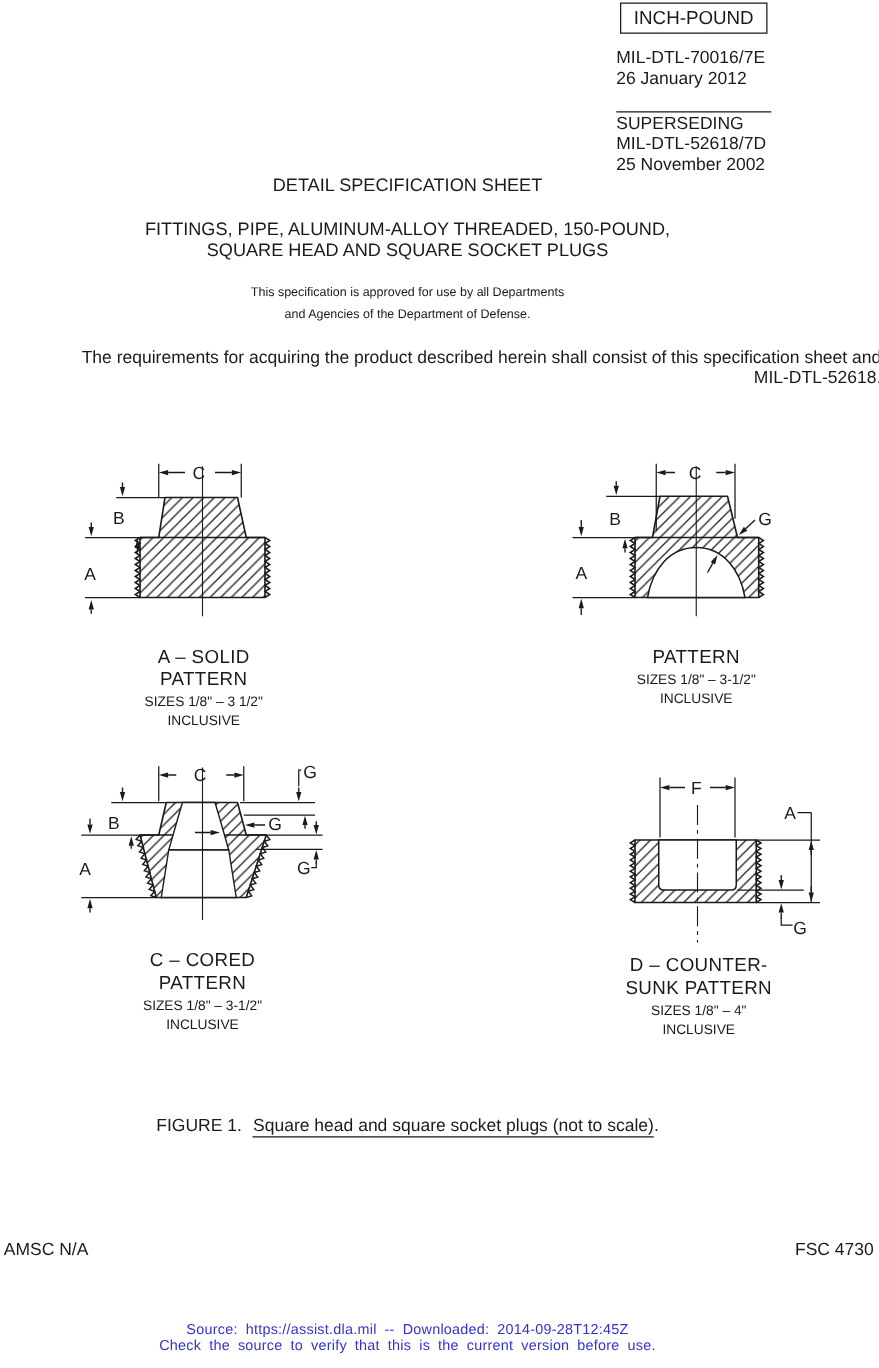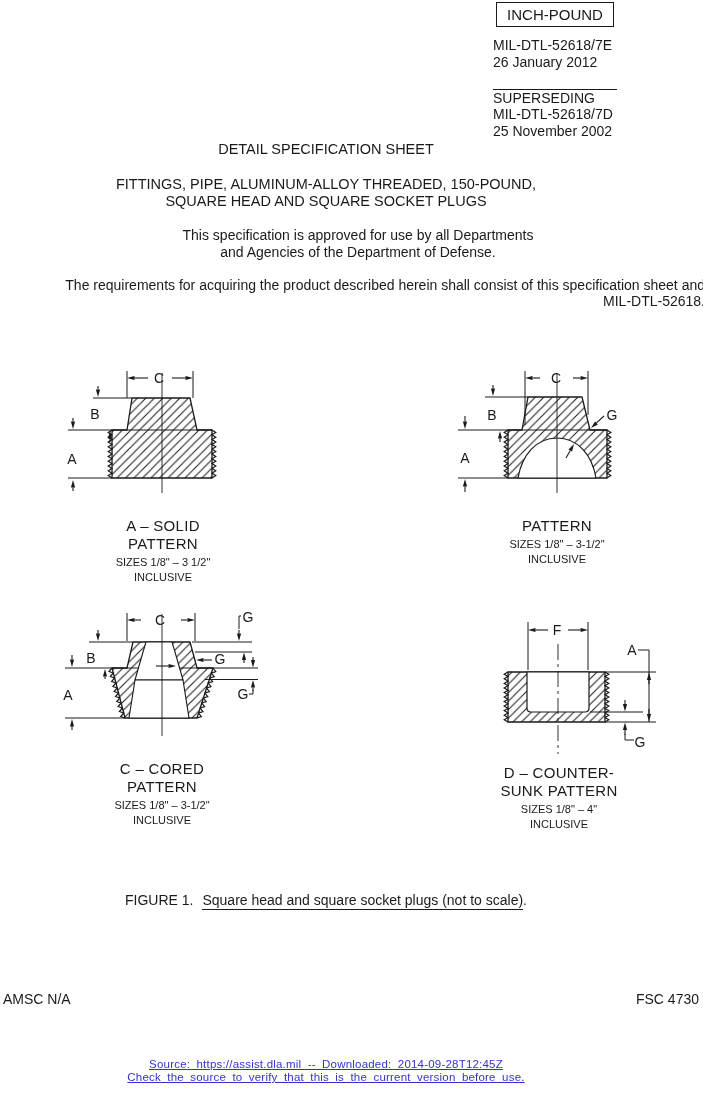--- a/index.html
+++ b/index.html
@@ -2,21 +2,21 @@
 <html><head>
 <meta charset="utf-8">
 <style>
   html,body{margin:0;padding:0;}
   body{
     position:relative;width:703px;height:1094px;background:#ffffff;
     font-family:"Liberation Sans",sans-serif;color:#1a1a1a;overflow:hidden;
   }
   .abs{position:absolute;}
   .ctr{left:0;width:652px;text-align:center;}
-  .t14{font-size:14px;line-height:16.5px;padding-left:32px;}
+  .t14{font-size:10px;line-height:16.5px;}
   .t145{font-size:14.5px;line-height:16.5px;}
   .req{font-size:14px;line-height:15.5px;}
   .idblock{font-size:14px;line-height:16.8px;}
   .stdbox{
     left:496px;top:2px;width:116px;height:23px;border:1.6px solid #1a1a1a;
     text-align:center;line-height:23px;font-size:15px;
   }
   .uline{display:inline-block;border-bottom:1.4px solid #1a1a1a;padding-right:20px;padding-bottom:18px;}
   .figcap{font-size:14px;}
   .figcap .pfx{margin-right:9px;}
@@ -30,21 +30,21 @@
   svg text{font-family:"Liberation Sans",sans-serif;font-size:14px;fill:#1a1a1a;}
   .footrow{font-size:14px;}
   .footnote{color:#3333cc;font-size:11.5px;line-height:13px;word-spacing:3px;letter-spacing:.2px;}
 </style>
 </head>
 <body>
 
 <div class="abs stdbox">INCH-POUND</div>
 
 <div class="abs idblock" style="left:493px;top:37px;">
-  <div>MIL-DTL-52618/7E</div>
+  <div>MIL-DTL-70016/7E</div>
   <div><span class="uline">26 January 2012</span></div>
   <div>SUPERSEDING</div>
   <div>MIL-DTL-52618/7D</div>
   <div>25 November 2002</div>
 </div>
 
 <div class="abs ctr t145" style="top:141px;">DETAIL SPECIFICATION SHEET</div>
 
 <div class="abs ctr t145" style="top:176px;">
   <div>FITTINGS, PIPE, ALUMINUM-ALLOY THREADED, 150-POUND,</div>
@@ -338,16 +338,16 @@
   </div>
 </div>
 
 <div class="abs ctr figcap" style="top:892px;">
   <span class="pfx">FIGURE 1.</span><span class="und">Square head and square socket plugs (not to scale)</span><span>.</span>
 </div>
 
 <div class="abs footrow" style="left:3px;top:991px;">AMSC N/A</div>
 <div class="abs footrow" style="right:4px;top:991px;">FSC 4730</div>
 
-<div class="abs ctr footnote" style="top:1058px;text-decoration:underline;">
+<div class="abs ctr footnote" style="top:1058px;">
   <div>Source: https://assist.dla.mil -- Downloaded: 2014-09-28T12:45Z</div>
   <div>Check the source to verify that this is the current version before use.</div>
 </div>
 
 </body></html>

